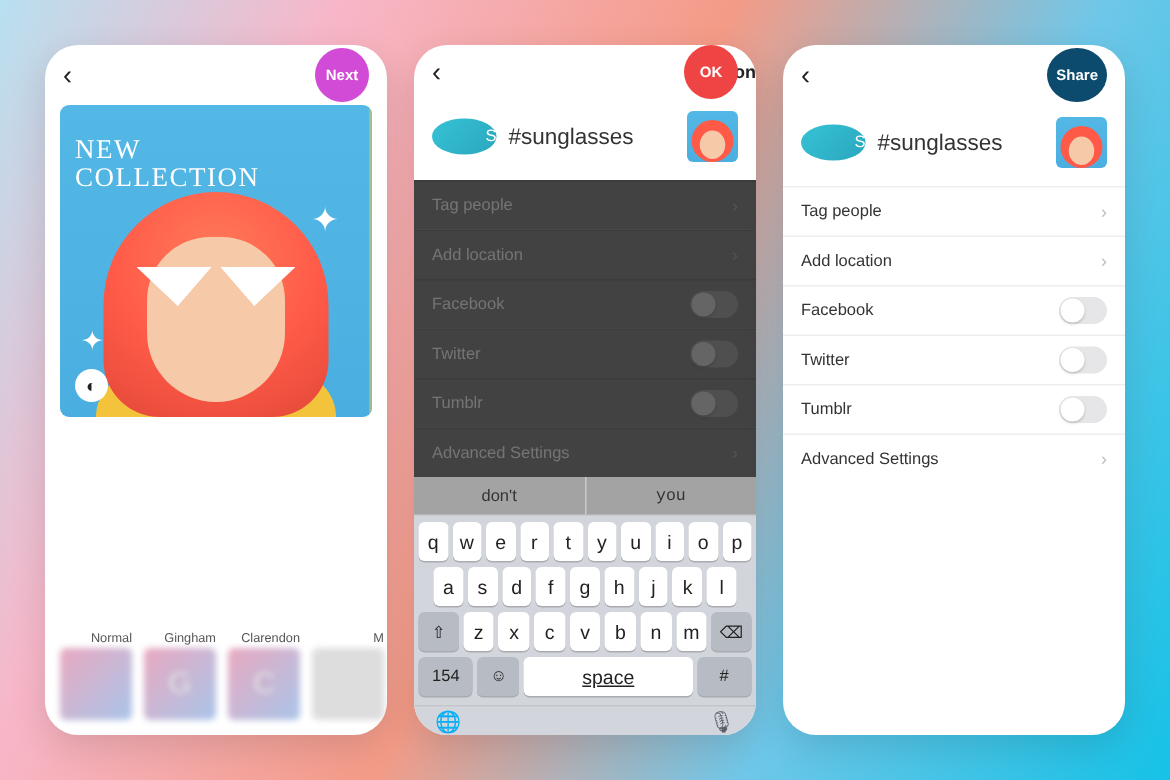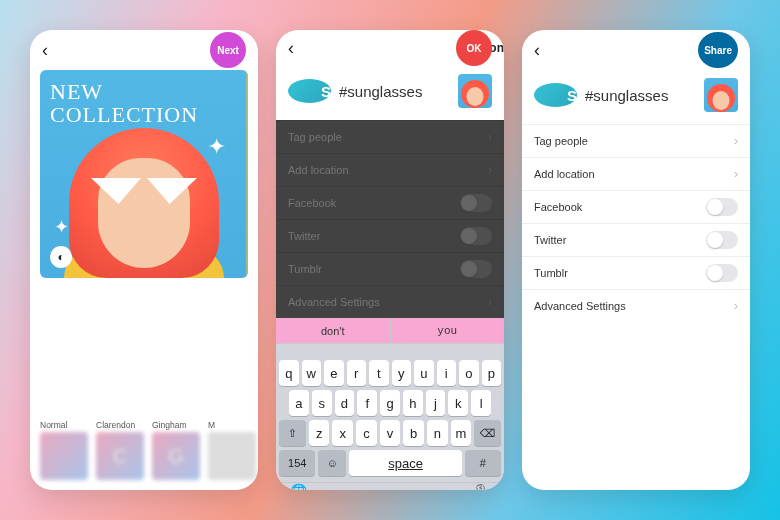--- a/index.html
+++ b/index.html
@@ -21,29 +21,29 @@
     padding: 0 12px; position: relative;
   }
   .header .title { position: absolute; left: 0; right: 0; text-align: right; font-weight: 600; font-size: 12px; pointer-events:none;}
   .back-arrow { font-size: 18px; font-weight: 300; color: #222; cursor: pointer; }
   .circle-btn {
     min-width: 36px; height: 36px; border-radius: 50%; background: #d14bd6;
     color: #fff; font-size: 10px; font-weight: 600; display: flex; align-items: center; justify-content: center;
     padding: 0 6px; cursor: pointer; position: relative; z-index: 2;
   }
   .circle-btn.ok { background:#ef4444; }
-  .circle-btn.share { background:#0369a1; }
+  .circle-btn.share { background:#0c4a6e; }
   
   .photo-area { padding: 0 10px; }
   .photo {
     width: 100%; aspect-ratio: 1/1; border-radius: 6px; position: relative; overflow: hidden;
     background: linear-gradient(180deg,#54b8e6 0%, #4aaee0 100%);
   }
   .photo .overlay-text {
-    position: absolute; top: 10px; left: 10px; color: #fff; font-size: 22px; font-weight: 500;
+    position: absolute; top: 20px; left: 10px; color: #fff; font-size: 18px; font-weight: 500;
     letter-spacing: 1px; line-height: 1.05; font-family: Georgia, serif;
   }
   .hair {
     position: absolute; left: 50%; bottom: 0; transform: translateX(-50%);
     width: 150px; height: 150px; border-radius: 80px 80px 40px 40px;
     background: radial-gradient(circle at 50% 30%, #ff7a5a 0%, #ff5a48 55%, #e24838 100%);
   }
   .face {
     position:absolute; left:50%; bottom:10px; transform:translateX(-50%);
     width:92px; height:110px; background:#f6c9a8; border-radius:46px 46px 50px 50px;
@@ -62,37 +62,37 @@
     width:160px; height:50px; background:#f3c33b; border-radius:30px 30px 0 0;
   }
   .sparkle{ position:absolute; color:#fff; font-size:18px; }
   .sp1{ left:14px; bottom:40px;} .sp2{ right:22px; top:64px; font-size:22px;}
   .next-strip{ position:absolute; right:-12px; top:0; bottom:0; width:14px; background:#f3c33b; opacity:.5;}
   .chip{ position:absolute; left:10px; bottom:10px; width:22px; height:22px; border-radius:50%; background:#fff; display:flex;align-items:center;justify-content:center;font-size:12px;}
   .filters{
     display:flex; gap:8px; padding:14px 10px 10px 10px; overflow:hidden;
   }
   .filter{
-    width:48px; flex:0 0 48px; text-align:left; font-size:8.5px; color:#555;
+    width:48px; flex:0 0 48px; text-align:right; font-size:8.5px; color:#555;
   }
   .filter .thumb{
     width:48px; height:48px; border-radius:4px; margin-top:2px;
     background: linear-gradient(135deg,#e9a9c1,#a9c5e9); filter: blur(2px);
     position:relative; display:flex;align-items:center;justify-content:center;color:#fff;font-size:20px;font-weight:500;
   }
   .filter .thumb span{ filter: blur(0); text-shadow:0 0 2px rgba(0,0,0,.4);}
   .filter.m .thumb{ background:#ddd;}
   
   .caption-input{
     display:flex; align-items:center; gap:8px; padding:8px 12px 12px 12px;
   }
   .avatar{
     width:24px;height:24px;border-radius:50%;
     background:linear-gradient(135deg,#36c2d6,#2aa7bd);
-    color:#fff;font-size:15px;display:flex;align-items:center;justify-content:center;font-weight:700;padding-left:43px;
+    color:#fff;font-size:11px;display:flex;align-items:center;justify-content:center;font-weight:400;padding-left:43px;
   }
   .caption-text{ flex:1; font-size:15px; color:#333;}
   .mini-thumb{
     width:34px;height:34px;border-radius:4px;position:relative;overflow:hidden;
     background:linear-gradient(180deg,#54b8e6,#4aaee0);
   }
   .mini-thumb .h{position:absolute;left:50%;bottom:0;transform:translateX(-50%);width:28px;height:28px;border-radius:50%;background:#ff5a48;}
   .mini-thumb .f{position:absolute;left:50%;bottom:2px;transform:translateX(-50%);width:17px;height:19px;border-radius:50%;background:#f6c9a8;}
   .row{
     height:33px; padding:0 12px; display:flex; align-items:center; justify-content:space-between;
@@ -108,21 +108,21 @@
   .dim-wrap::after{ content:""; position:absolute; inset:0; background:rgba(30,30,30,0.55);}
   .dim-wrap .row, .dim-wrap .caption-input{ position:relative; z-index:0;}
   .phone2 .rows .row{ background:#6f6f6f; color:#ddd; border-top:1px solid #5f5f5f;}
   .phone2 .rows .row .chev{ color:#999;}
   .phone2 .rows .toggle{ background:#8c8c8c;} .phone2 .rows .toggle::after{background:#bcbcbc;}
   
   .kbd{
     background:#d2d5db; flex:1; display:flex; flex-direction:column; padding:4px 3px 6px 3px; gap:4px;
   }
   .suggest{
-    display:flex; height:26px; background:#f9a8d4; margin:-4px -3px 12px -3px; border-bottom:1px solid #c8cace;
+    display:flex; height:26px; background:#a3a3a3; margin:-4px -3px 0 -3px; border-bottom:1px solid #c8cace;
   }
   .suggest div{ flex:1; display:flex;align-items:center;justify-content:center;font-size:11px;color:#333;border-right:1px solid #c8cace;}
   .suggest div:last-child{border-right:none;font-family:Liberation Mono, monospace;}
   .krow{ display:flex; gap:3px; justify-content:center;}
   .key{
     background:#fff; border-radius:4px; box-shadow:0 1px 0 #a9abb0;
     height:26px; flex:1; display:flex;align-items:center;justify-content:center;
     font-size:13px; color:#222; cursor:pointer; min-width:0;
   }
   .key.fn{ background:#b7bcc4; font-size:11px;}
@@ -161,29 +161,29 @@
     </div>
     <div style="flex:1"></div>
     <div class="filters">
       <div class="filter">
         <div>Normal</div>
         <div class="thumb">
             <span></span>
           </div>
       </div>
       <div class="filter">
+        <div>Gingham</div>
+        <div class="thumb">
+            <span>G</span>
+          </div>
+      </div>
+      <div class="filter">
         <div>Clarendon</div>
         <div class="thumb">
             <span>C</span>
-          </div>
-      </div>
-      <div class="filter">
-        <div>Gingham</div>
-        <div class="thumb">
-            <span>G</span>
           </div>
       </div>
       <div class="filter m">
         <div>M</div>
         <div class="thumb">
             <span></span>
           </div>
       </div>
     </div>
   </div>

